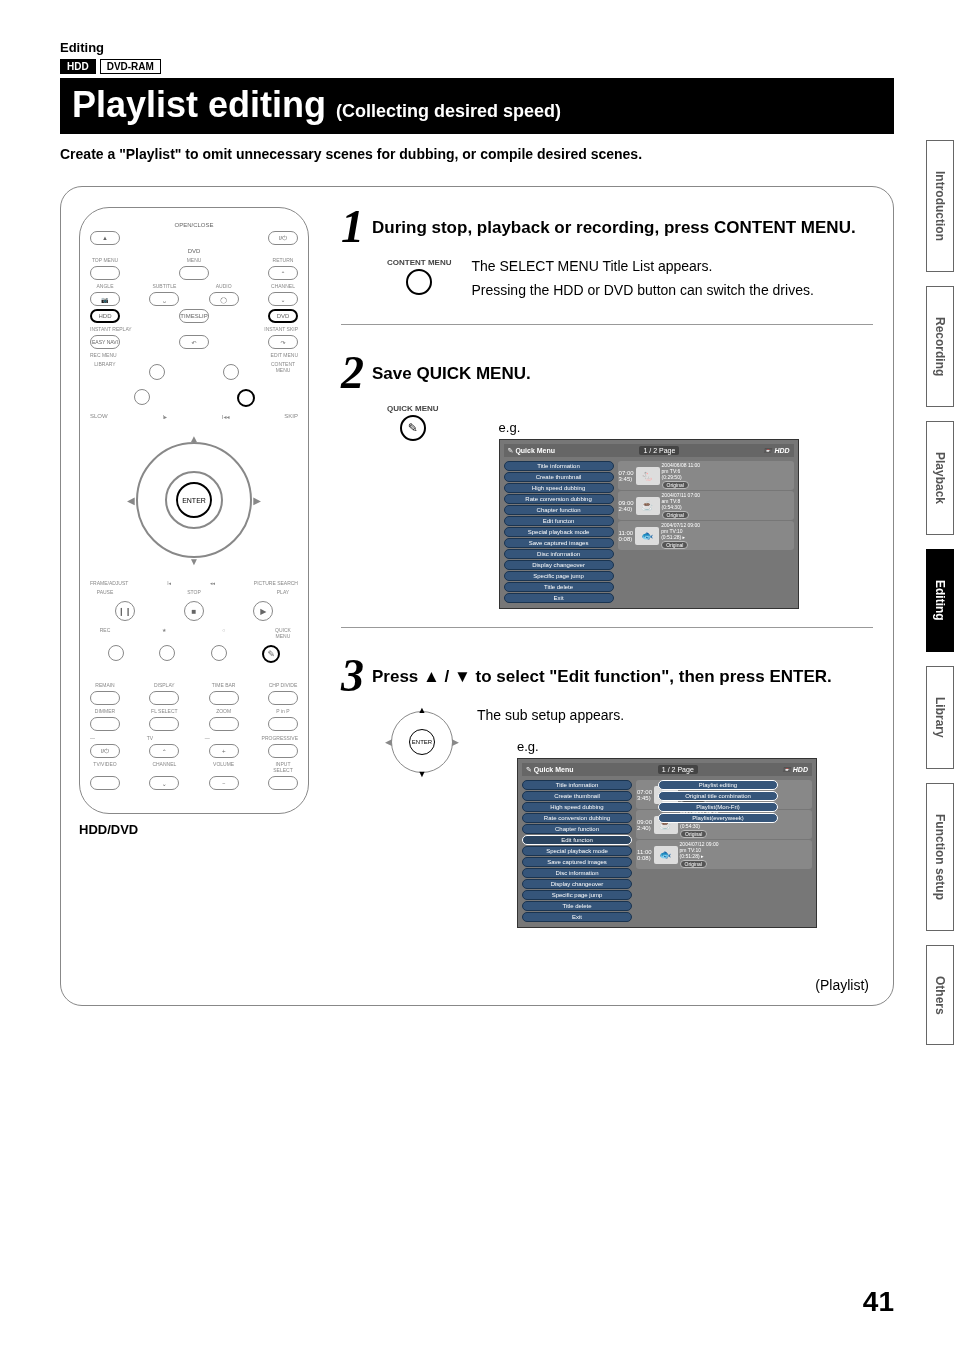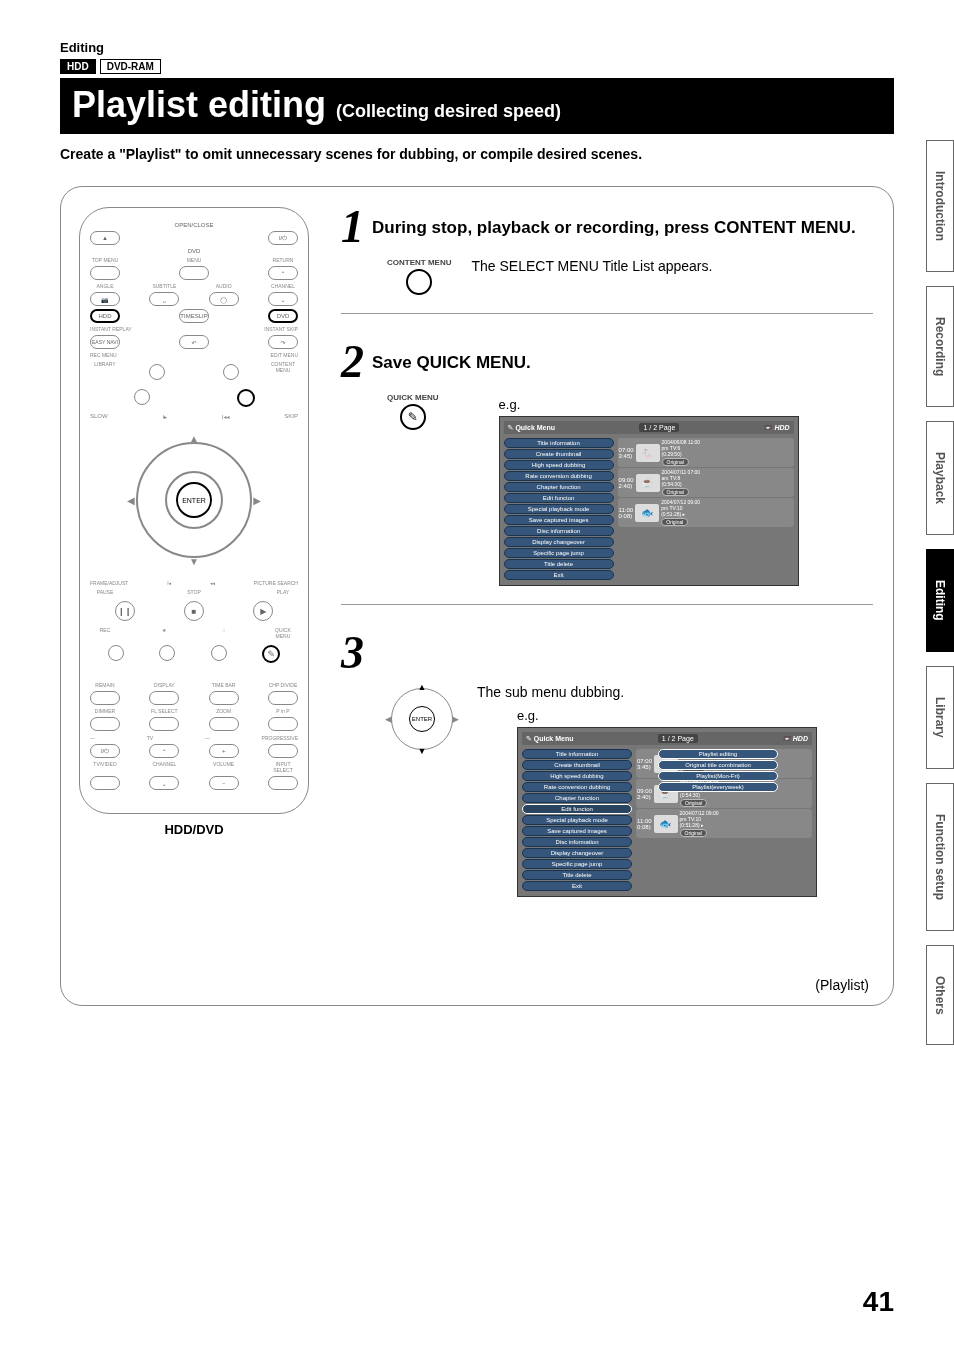--- a/index.html
+++ b/index.html
@@ -44,38 +44,38 @@
   }
   .rlbl { font-size: 5px; color:#888; text-align:center; width:30px; }
   .circ { width: 20px; height: 20px; border: 1.5px solid #888; border-radius: 50%; margin: 3px auto; display:flex;align-items:center;justify-content:center;font-size:8px;color:#666;}
   .dpad-wrap { position: relative; width: 140px; height: 140px; margin: 10px auto; }
   .dpad-ring { position:absolute; inset:12px; border:2px solid #888; border-radius:50%; }
   .dpad-center { position:absolute; left:50%; top:50%; transform:translate(-50%,-50%); width:58px;height:58px;border:2px solid #888;border-radius:50%; display:flex;align-items:center;justify-content:center;}
   .dpad-center-in { width:36px;height:36px;border:1.5px solid #888;border-radius:50%;display:flex;align-items:center;justify-content:center;font-size:7px;}
   .dpad-arrow { position:absolute; font-size:10px; color:#888; }
   .dpad-up{left:50%;top:3px;transform:translateX(-50%);} .dpad-down{left:50%;bottom:3px;transform:translateX(-50%);}
   .dpad-left{left:3px;top:50%;transform:translateY(-50%);} .dpad-right{right:3px;top:50%;transform:translateY(-50%);}
-  .hdd-dvd-label { font-size: 13px; font-weight: bold; text-align: center; margin-top: 8px; }
+  .hdd-dvd-label { font-size: 13px; font-weight: bold; text-align: left; margin-top: 8px; }
 
   .highlight-circ { border: 2px solid #000 !important; }
 
   
   .steps-col { margin-left: 260px; }
   .step { margin-bottom: 28px; border-bottom: 1px solid #999; padding-bottom: 18px; position:relative;}
   .step:last-child{border-bottom:none;}
   .step-head { display: flex; align-items: flex-start; gap: 8px; }
   .step-num { font-family: "Times New Roman", serif; font-size: 46px; font-weight: bold; line-height: 0.85; font-style:italic;}
   .step-title { font-size: 17px; font-weight: bold; line-height: 1.25; margin-top:10px;}
   .step-body { margin-left: 46px; margin-top: 12px; font-size: 14px; }
   .step-body p { margin-bottom: 8px; }
   .step-icon-col { display:flex; gap:20px; align-items:flex-start; }
   .icon-block { text-align:center; }
   .icon-lbl { font-size:8px; color:#444; font-weight:bold; margin-bottom:2px;}
   .icon-circ { width:26px;height:26px;border:2px solid #000;border-radius:50%;margin:0 auto;display:flex;align-items:center;justify-content:center;font-size:12px;}
-  .eg { font-size: 13px; margin:4px 0 4px 40px;}
+  .eg { font-size: 13px; margin:16px 0 4px 40px;}
 
   
   .osd { width: 300px; background:#777; padding:4px; border:1px solid #333; font-size:7px; color:#fff; position:relative; margin-left:40px;}
   .osd-top { display:flex;justify-content:space-between;align-items:center;background:#666;padding:2px 4px; }
   .osd-top .pages{background:#444;padding:1px 4px;border-radius:2px;}
   .osd-top .hddlbl{font-style:italic;font-weight:bold;}
   .osd-body{display:flex;gap:4px;margin-top:3px;}
   .osd-menu{width:110px;}
   .osd-menu div{background:#35557a;border-radius:6px;text-align:center;font-size:6px;padding:1px 2px;margin:1px 0;border:1px solid #1a3450;}
   .osd-menu .hl { background:#2a4460; border:1px solid #fff;}
@@ -290,20 +290,21 @@
           <div class="step-title">During stop, playback or recording, press CONTENT MENU.</div>
         </div>
         <div class="step-body">
           <div class="step-icon-col">
             <div class="icon-block">
               <div class="icon-lbl">CONTENT MENU</div>
               <div class="icon-circ"></div>
             </div>
             <div>
               <p>The SELECT MENU Title List appears.</p>
+              <p>Pressing the HDD or DVD button can switch the drives.</p>
             </div>
           </div>
         </div>
       </div>
 
       <div class="step">
         <div class="step-head">
           <div class="step-num">2</div>
           <div class="step-title">Save QUICK MENU.</div>
         </div>
@@ -358,35 +359,36 @@
                 </div>
               </div>
             </div>
           </div>
         </div>
       </div>
 
       <div class="step">
         <div class="step-head">
           <div class="step-num">3</div>
+          <div class="step-title">Press ▲ / ▼ to select "Edit function", then press ENTER.</div>
         </div>
         <div class="step-body">
           <div class="step-icon-col">
             <div class="icon-block">
               <div class="mini-dpad">
                 <div class="mini-ring"></div>
                 <div class="mini-ar mu dark">▲</div>
                 <div class="mini-ar md dark">▼</div>
                 <div class="mini-ar ml">◀</div>
                 <div class="mini-ar mr">▶</div>
                 <div class="mini-enter">ENTER</div>
               </div>
             </div>
             <div style="flex:1;">
-              <p>The sub menu dubbing.</p>
+              <p>The sub setup appears.</p>
               <div class="eg">e.g.</div>
 
               <div class="osd">
                 <div class="osd-top">
                   <span>✎ <b>Quick Menu</b></span>
                   <span class="pages">1 / 2  Page</span>
                   <span class="hddlbl">📼 <span>HDD</span></span>
                 </div>
                 <div class="osd-body">
                   <div class="osd-menu">

